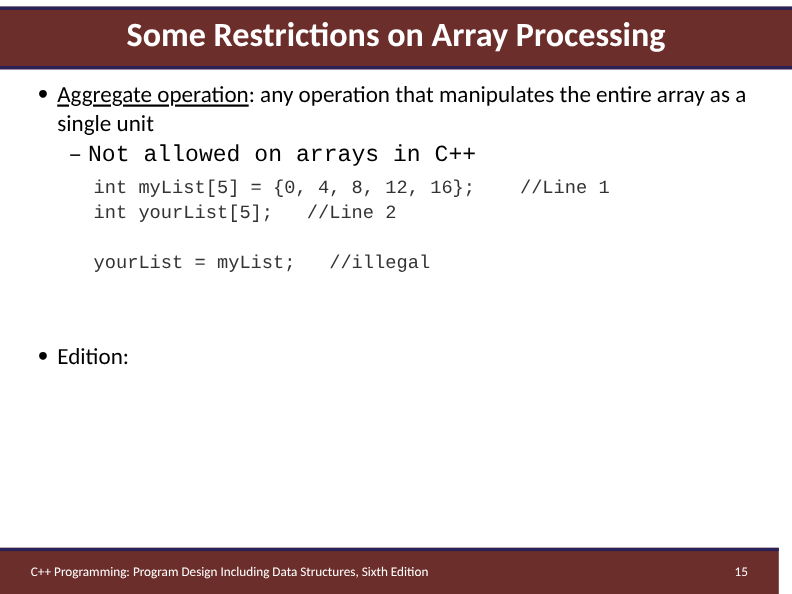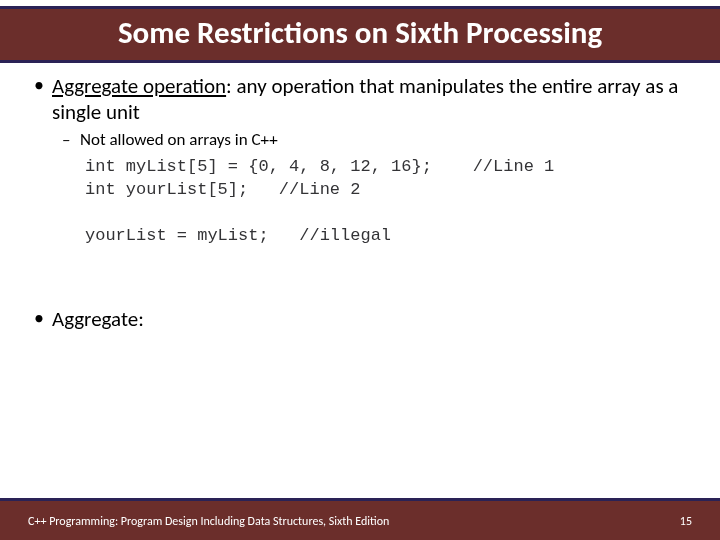--- a/index.html
+++ b/index.html
@@ -34,21 +34,21 @@
   ul.lvl1 { list-style: none; padding-left: 0; }
   ul.lvl1 > li { padding-left: 22px; position: relative; margin-bottom: 6px; }
   ul.lvl1 > li::before {
     content: "•";
     position: absolute;
     left: 4px;
     top: 0;
     font-size: 20px;
   }
   ul.lvl2 { list-style: none; padding-left: 0; margin-top: 4px; }
-  ul.lvl2 > li { padding-left: 28px; position: relative; font-size: 17px; }
+  ul.lvl2 > li { padding-left: 28px; position: relative; font-size: 21px; font-family: Liberation Mono, monospace; }
   ul.lvl2 > li::before {
     content: "–";
     position: absolute;
     left: 10px;
     top: 0;
   }
   .underline { text-decoration: underline; margin-top: 34px; }
   .code-block {
     font-family: "Courier New", Courier, monospace;
     font-size: 17px;
@@ -60,57 +60,57 @@
     line-height: 1.35;
   }
   .code-block.solution {
     margin-left: 28px;
     font-size: 17px;
   }
   .footer-band {
     position: absolute;
     bottom: 0;
     left: 0;
-    right: 0;
+    right: 12px;
     height: 42px;
     background: #6b2e2b;
     border-top: 3px solid #2a2256;
     display: flex;
     align-items: center;
     justify-content: space-between;
     padding: 0 28px;
     color: #fff;
     font-size: 12px;
   }
   .example-gap { margin-bottom: 58px; }
 </style>
 </head>
 <body>
 
 <div class="title-band">
-  <h1>Some Restrictions on Sixth Processing</h1>
+  <h1>Some Restrictions on Array Processing</h1>
 </div>
 
 <div class="content">
   <ul class="lvl1">
     <li>
       <span class="underline">Aggregate operation</span><span>: any operation that manipulates the entire array as a single unit</span>
       <ul class="lvl2">
         <li>Not allowed on arrays in C++</li>
       </ul>
     </li>
   </ul>
 
   <div class="code-block example-gap">int myList[5] = {0, 4, 8, 12, 16};    //Line 1
 int yourList[5];   //Line 2
 
 yourList = myList;   //illegal</div>
 
   <ul class="lvl1">
-    <li>Aggregate:</li>
+    <li>Edition:</li>
   </ul>
 
 </div>
 
 <div class="footer-band">
   <span>C++ Programming: Program Design Including Data Structures, Sixth Edition</span>
   <span>15</span>
 </div>
 
 </body></html>

